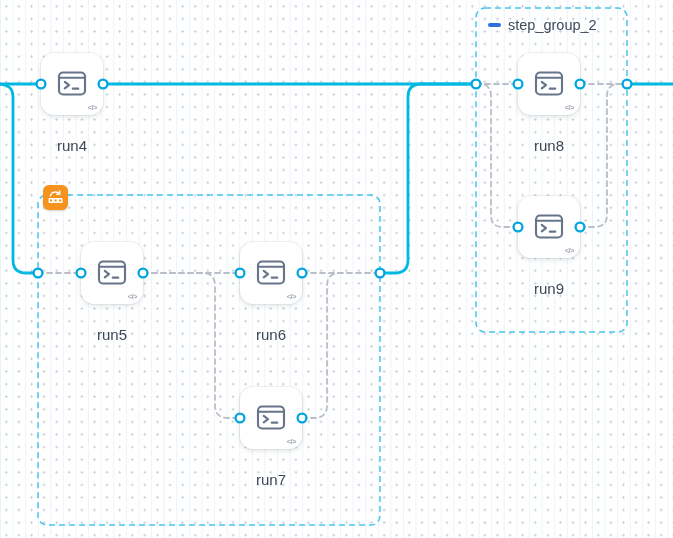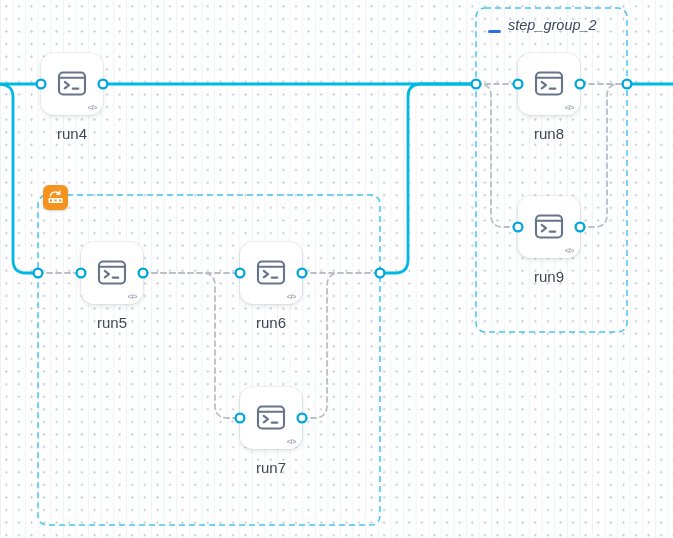--- a/index.html
+++ b/index.html
@@ -30,24 +30,24 @@
     box-shadow:0 0 0 1px rgba(25,39,59,0.05), 0 2px 5px rgba(25,39,59,0.12);
     display:flex; align-items:center; justify-content:center; position:relative;
     cursor:pointer;
   }
   .terminal-icon { width:30px; height:30px; fill:none; stroke-width:1.7;
     stroke-linecap:round; stroke-linejoin:round; }
   .code-badge {
     position:absolute; right:6px; bottom:3px;
     font-size:7.5px; font-weight:bold; color:#a2a9b6; letter-spacing:-0.5px;
   }
-  .node-label { margin-top:10px; text-align:center; font-size:15px; color:#3e4756; white-space:nowrap; }
+  .node-label { margin-top:22px; text-align:center; font-size:15px; color:#3e4756; white-space:nowrap; }
 
   
-  .group-header { position:absolute; display:flex; align-items:flex-end; gap:7px; z-index:3;font-style:italic; }
+  .group-header { position:absolute; display:flex; align-items:center; gap:7px; z-index:3; }
   .minus-icon { width:13px; height:3.2px; border-radius:2px; cursor:pointer; }
   .group-label { font-size:14.5px; color:#3d4a5c; }
   .loop-badge {
     position:absolute; left:43px; top:185px; width:25px; height:25px;
     border-radius:6px; display:flex; align-items:center; justify-content:center;
     box-shadow:0 1px 2px rgba(0,0,0,0.18); z-index:3;
   }
   .loop-badge svg { width:17px; height:17px; fill:none; stroke:#ffffff;
     stroke-width:1.3; stroke-linecap:round; stroke-linejoin:round; }
 </style>

